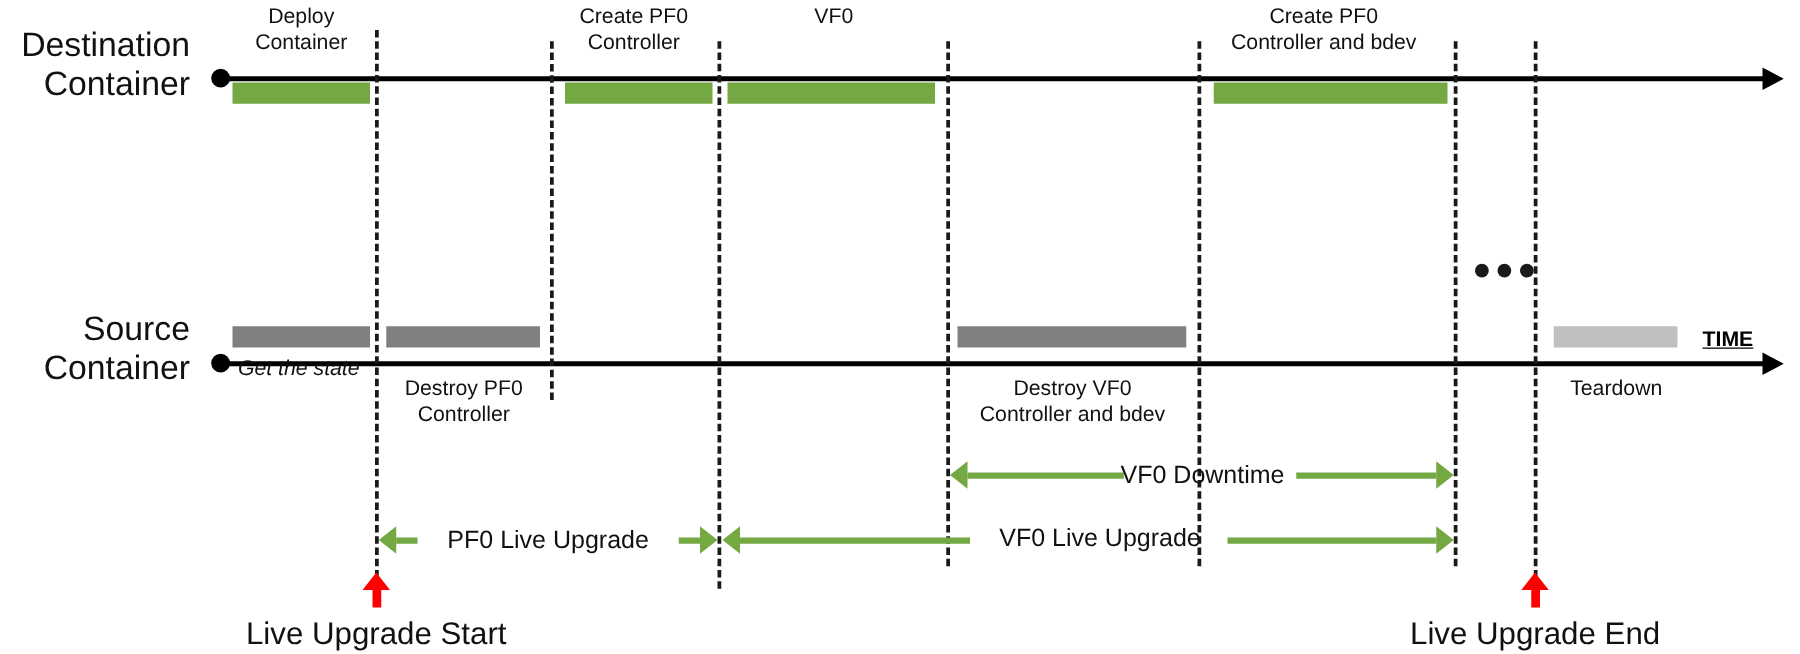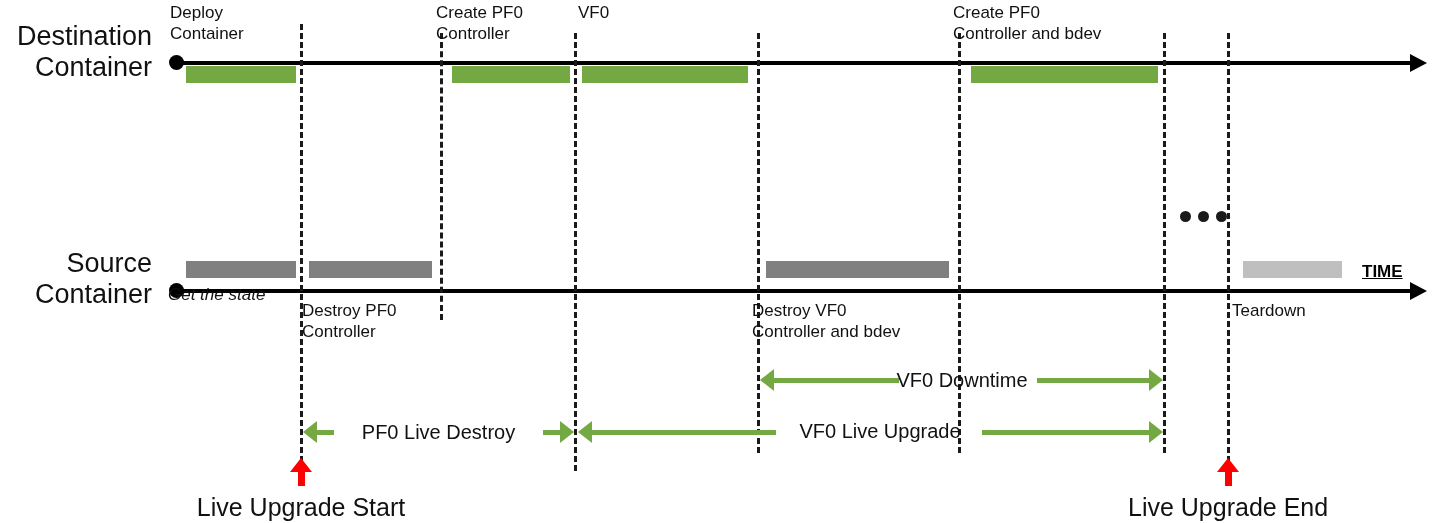--- a/index.html
+++ b/index.html
@@ -11,21 +11,21 @@
   .axisdot{position:absolute;width:15px;height:15px;border-radius:50%;background:#000;}
   .axisarrow{position:absolute;width:0;height:0;border-top:9px solid transparent;border-bottom:9px solid transparent;border-left:17px solid #000;}
 
   .vline{position:absolute;width:0;border-left:3px dashed #1a1a1a;}
 
   .bar{position:absolute;height:17px;}
   .green{background:#74A843;}
   .gray{background:#808080;}
   .graylight{background:#BFBFBF;}
 
-  .capt{position:absolute;font-size:17px;line-height:21px;text-align:left;color:#111;}
+  .capt{position:absolute;font-size:17px;line-height:21px;text-align:center;color:#111;}
 
   .ellipsis{position:absolute;display:flex;gap:7px;}
   .ellipsis i{width:11px;height:11px;border-radius:50%;background:#1a1a1a;display:block;}
 
   
   .marrow{position:absolute;height:22px;display:flex;align-items:center;}
   .mline{flex:0 0 auto;height:5px;background:#74A843;}
   .mhead-l{width:0;height:0;border-top:11px solid transparent;border-bottom:11px solid transparent;border-right:14px solid #74A843;}
   .mhead-r{width:0;height:0;border-top:11px solid transparent;border-bottom:11px solid transparent;border-left:14px solid #74A843;}
   .mlabel{position:absolute;font-size:20px;line-height:22px;text-align:center;color:#111;white-space:nowrap;}
@@ -123,21 +123,21 @@
   </div>
   <div class="mlabel" style="left:888px;top:369px;width:148px;">VF0 Downtime</div>
 
   <div class="marrow" style="left:303px;top:421px;width:271px;">
     <div class="mhead-l"></div>
     <div class="mline" style="width:17px;"></div>
     <div style="flex:1 1 auto;"></div>
     <div class="mline" style="width:17px;"></div>
     <div class="mhead-r"></div>
   </div>
-  <div class="mlabel" style="left:335px;top:421px;width:207px;">PF0 Live Destroy</div>
+  <div class="mlabel" style="left:335px;top:421px;width:207px;">PF0 Live Upgrade</div>
 
   <div class="marrow" style="left:578px;top:421px;width:585px;">
     <div class="mhead-l"></div>
     <div class="mline" style="width:184px;"></div>
     <div style="flex:1 1 auto;"></div>
     <div class="mline" style="width:167px;"></div>
     <div class="mhead-r"></div>
   </div>
   <div class="mlabel" style="left:780px;top:420px;width:200px;">VF0 Live Upgrade</div>
 

